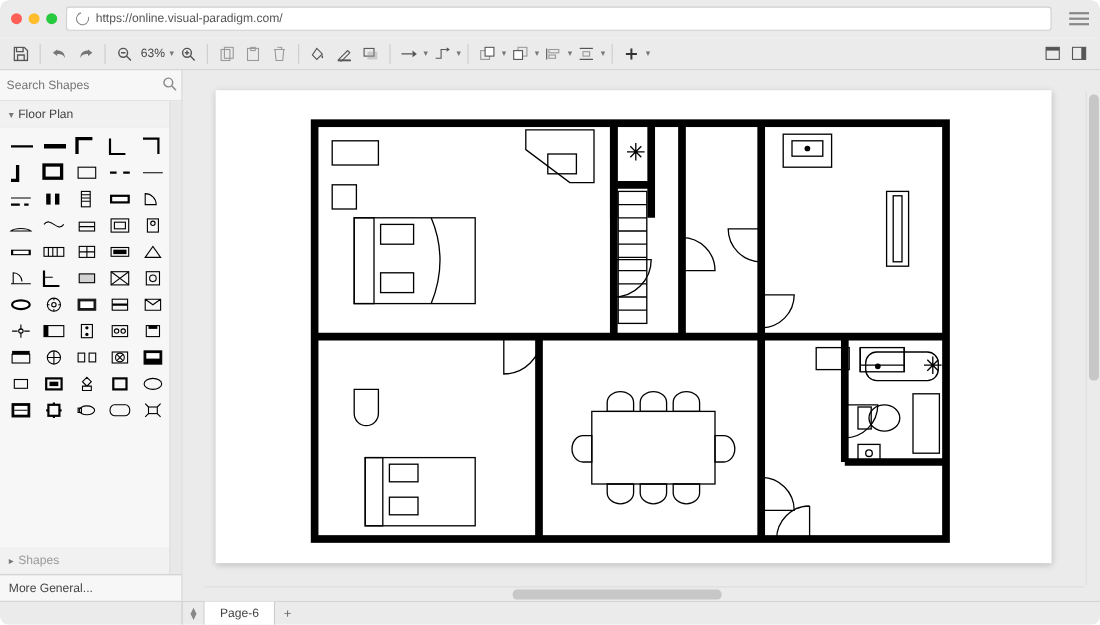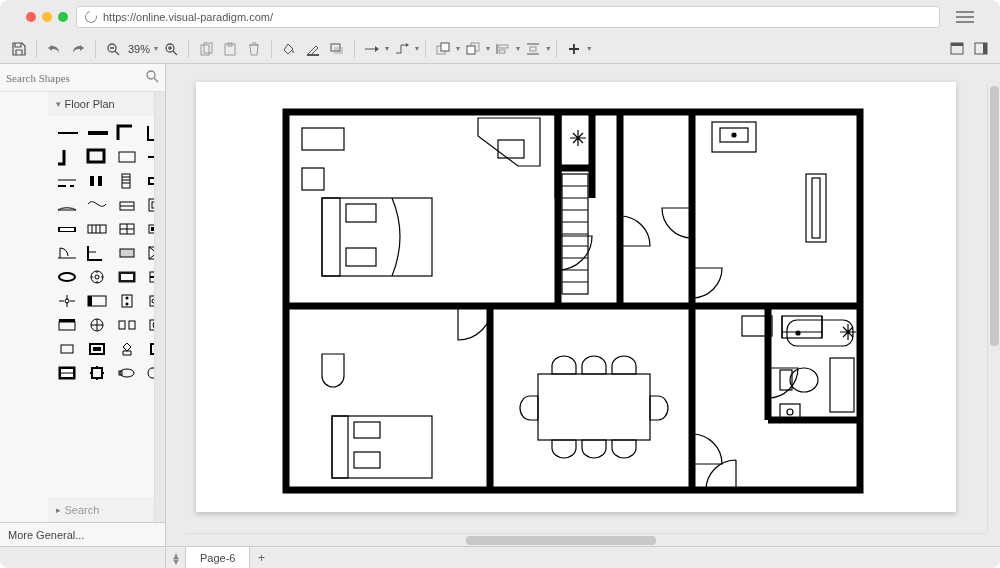--- a/index.html
+++ b/index.html
@@ -1,19 +1,19 @@
 <!DOCTYPE html>
 <html><head>
 <meta charset="utf-8">
 <style>
   * { box-sizing: border-box; margin: 0; padding: 0; }
   body { font-family: -apple-system, Helvetica, Arial, sans-serif; font-size: 12px; color: #333; background: #fff; width: 1000px; height: 568px; overflow: hidden; border-radius: 8px; position: relative; }
 
   
-  .browser-chrome { height: 34px; background: #ebebeb; display: flex; align-items: center; padding: 0 26px; gap: 8px; border-top-left-radius: 8px; border-top-right-radius: 8px; }
+  .browser-chrome { height: 34px; background: #ebebeb; display: flex; align-items: center; padding: 0 10px; gap: 8px; border-top-left-radius: 8px; border-top-right-radius: 8px; }
   .window-dots { display: flex; gap: 6px; }
   .dot { width: 10px; height: 10px; border-radius: 50%; }
   .dot.red { background: #ff5f56; }
   .dot.yellow { background: #ffbd2e; }
   .dot.green { background: #27c93f; }
   .url-bar { flex: 1; height: 22px; background: #fff; border: 1px solid #d0d0d0; border-radius: 3px; display: flex; align-items: center; padding: 0 8px; gap: 6px; font-size: 11px; color: #555; }
   .reload-icon { width: 12px; height: 12px; border: 1.4px solid #888; border-radius: 50%; border-top-color: transparent; transform: rotate(30deg); }
   .hamburger { width: 18px; height: 12px; display: flex; flex-direction: column; justify-content: space-between; margin-left: 8px; }
   .hamburger span { height: 2px; background: #888; }
 
@@ -22,34 +22,34 @@
   .toolbar .tool { width: 22px; height: 22px; display: flex; align-items: center; justify-content: center; color: #555; border: 1px solid transparent; border-radius: 2px; cursor: pointer; }
   .toolbar .sep { width: 1px; height: 18px; background: #ccc; margin: 0 4px; }
   .toolbar .zoom-label { font-size: 11px; color: #444; margin: 0 2px; }
   .toolbar svg { display: block; }
   .toolbar .spacer { flex: 1; }
 
   
   .main { display: flex; height: calc(568px - 34px - 30px - 22px); }
   .sidebar { width: 166px; background: #f7f7f7; border-right: 1px solid #ccc; display: flex; flex-direction: column; }
   .search-row { height: 28px; display: flex; align-items: center; padding: 0 6px; border-bottom: 1px solid #e0e0e0; }
-  .search-input { flex: 1; height: 20px; border: none; background: transparent; font-size: 11px; color: #888; outline: none; font-family: Liberation Serif, serif; }
+  .search-input { flex: 1; height: 20px; border: none; background: transparent; font-size: 11px; color: #888; outline: none; }
   .search-icon { color: #888; }
   .scroll-stub { width: 11px; background: #e8e8e8; border-left: 1px solid #ddd; }
 
   .category-header { font-size: 11px; color: #444; padding: 5px 8px; display: flex; align-items: center; gap: 4px; border-bottom: 1px solid #eee; border-top: 1px solid #eee; background:#f1f1f1; }
   .category-header::before { content: "▾"; font-size: 9px; color: #777; }
   .category-header.collapsed::before { content: "▸"; }
 
   .shapes-grid { display: grid; grid-template-columns: repeat(5, 1fr); gap: 6px 4px; padding: 8px 6px; flex: 0 0 auto; }
   .shape-cell { width: 26px; height: 18px; display: flex; align-items: center; justify-content: center; cursor: grab; }
   .shape-cell svg { display: block; }
 
   .sidebar-body { flex: 1; overflow: hidden; display: flex; }
-  .sidebar-content { flex: 1; overflow: hidden; display: flex; flex-direction: column; margin-left: 48px; }
+  .sidebar-content { flex: 1; overflow: hidden; display: flex; flex-direction: column; }
   .more-shapes { height: 24px; border-top: 1px solid #ccc; font-size: 11px; color: #444; display: flex; align-items: center; padding: 0 8px; cursor: pointer; }
 
   
   .canvas-wrap { flex: 1; display: flex; flex-direction: column; background: #ebebeb; position: relative; }
   .canvas-holder { flex: 1; position: relative; overflow: hidden; }
   .page { position: absolute; top: 18px; left: 30px; width: 760px; height: 430px; background: #fff; box-shadow: 0 2px 6px rgba(0,0,0,0.2); }
   .scroll-h { position: absolute; left: 20px; right: 14px; bottom: 0; height: 13px; background:#ebebeb; border-top:1px solid #ddd; }
   .scroll-h-thumb { position: absolute; top:2px; left: 35%; width: 190px; height: 9px; background:#c7c7c7; border-radius: 4px; }
   .scroll-v { position: absolute; right:0; top:20px; bottom:14px; width:13px; background:#ebebeb; border-left:1px solid #ddd; }
   .scroll-v-thumb { position: absolute; left:2px; top: 2px; height: 260px; width: 9px; background:#c7c7c7; border-radius: 4px; }
@@ -103,21 +103,21 @@
         <path d="M9 2l4 3-4 3V6c-4 0-6 1-7 4 0-5 3-7 7-7z" fill="#777"></path>
       </svg>
   </div>
   <div class="sep"></div>
   <div class="tool">
     <svg width="14" height="14" viewBox="0 0 14 14">
         <circle cx="6" cy="6" r="4" fill="none" stroke="#555" stroke-width="1.3"></circle>
         <path d="M9 9l4 4 M4 6h4" stroke="#555" stroke-width="1.3"></path>
       </svg>
   </div>
-  <span class="zoom-label">39%</span>
+  <span class="zoom-label">63%</span>
   <span style="color:#777;font-size:8px;">▾</span>
   <div class="tool">
     <svg width="14" height="14" viewBox="0 0 14 14">
         <circle cx="6" cy="6" r="4" fill="none" stroke="#555" stroke-width="1.3"></circle>
         <path d="M9 9l4 4 M4 6h4 M6 4v4" stroke="#555" stroke-width="1.3"></path>
       </svg>
   </div>
   <div class="sep"></div>
   <div class="tool">
     <svg width="13" height="14" viewBox="0 0 13 14">
@@ -550,21 +550,21 @@
             </div>
             <div class="shape-cell">
               <svg width="22" height="18" viewBox="0 0 22 18">
                 <rect x="7" y="6" width="8" height="6" stroke="#000" fill="none"></rect>
                 <path d="M7 6l-3-3M15 6l3-3M7 12l-3 3M15 12l3 3" stroke="#000"></path>
               </svg>
             </div>
           </div>
         <div style="flex:1"></div>
         <div class="category-header collapsed" style="color:#999;">
-          <span>Search</span>
+          <span>Shapes</span>
         </div>
       </div>
       <div class="scroll-stub"></div>
     </div>
     <div class="more-shapes">
       <span>More General...</span>
     </div>
   </div>
 
   <div class="canvas-wrap">

